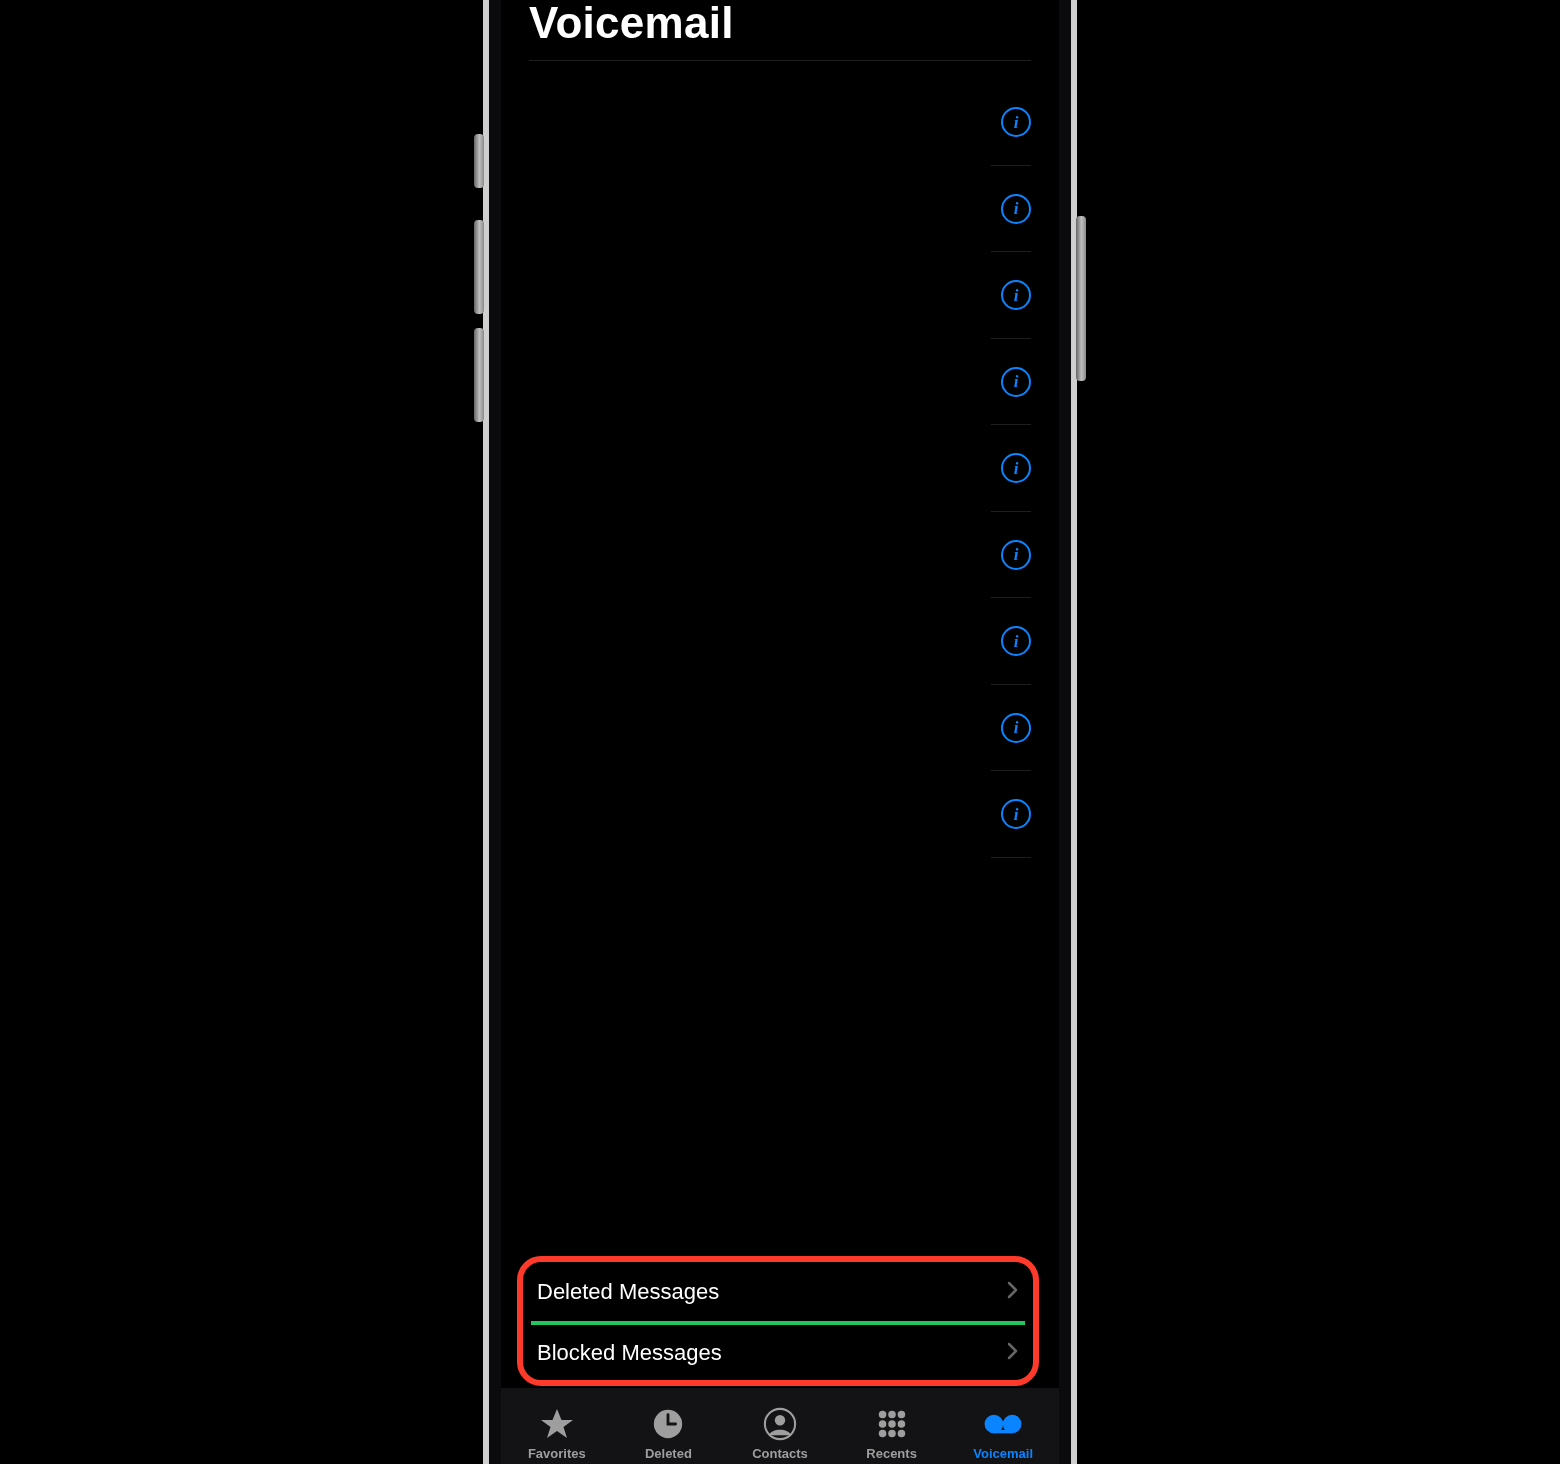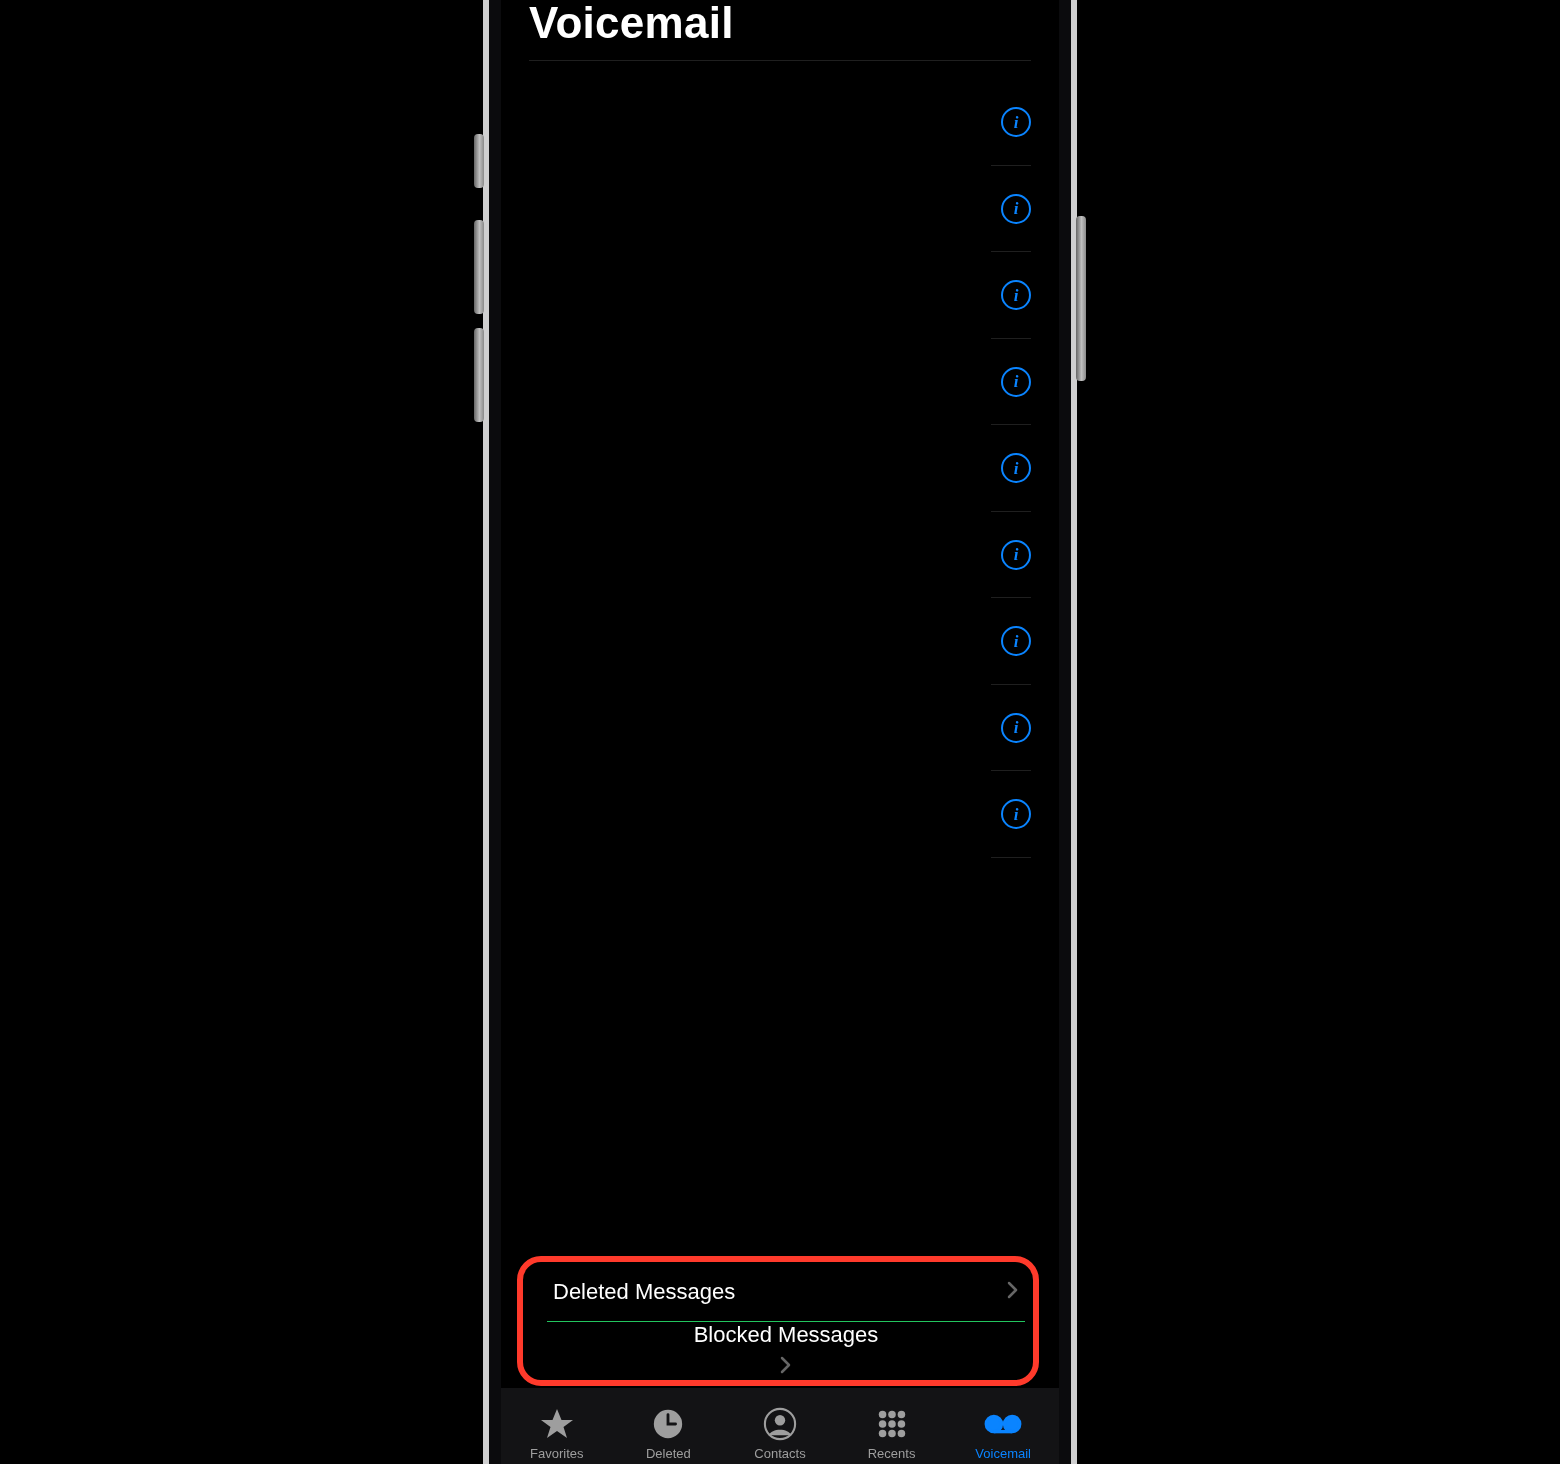--- a/index.html
+++ b/index.html
@@ -114,25 +114,23 @@
       background: #000;
       padding: 0 8px;
     }
     .message-row {
       height: 59px;
       display: flex;
       align-items: center;
       justify-content: space-between;
       padding: 0 6px;
       cursor: pointer;
-      margin-left: 16px;
     }
     .message-row + .message-row {
-      border-top: 1px solid #22c55e;
-      flex-direction: column;
+      border-top: 4px solid #22c55e;
     }
     .message-label {
       font-size: 22px;
       color: #fff;
     }
     .chevron {
       color: #666;
       font-size: 22px;
     }
 
@@ -144,20 +142,21 @@
       justify-content: space-around;
       padding-top: 4px;
     }
     .tab {
       display: flex;
       flex-direction: column;
       align-items: center;
       gap: 4px;
       flex: 1;
       cursor: pointer;
+      font-weight: bold;
     }
     .tab-label {
       font-size: 13px;
       color: #9e9e9e;
     }
     .tab.active .tab-label { color: #0a84ff; }
     .tab-icon { width: 38px; height: 36px; display:flex; align-items:center; justify-content:center; }
     .tab.active svg * { fill: #0a84ff; stroke: #0a84ff; }
   </style>
 </head>

